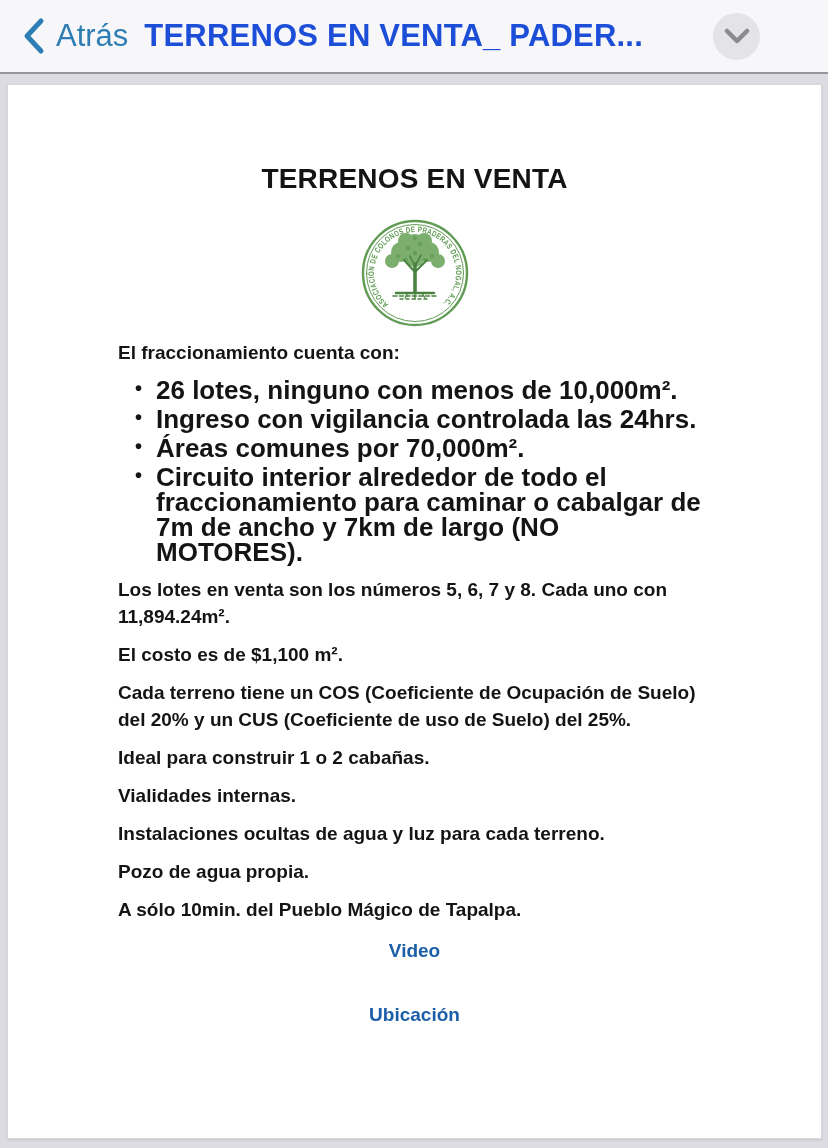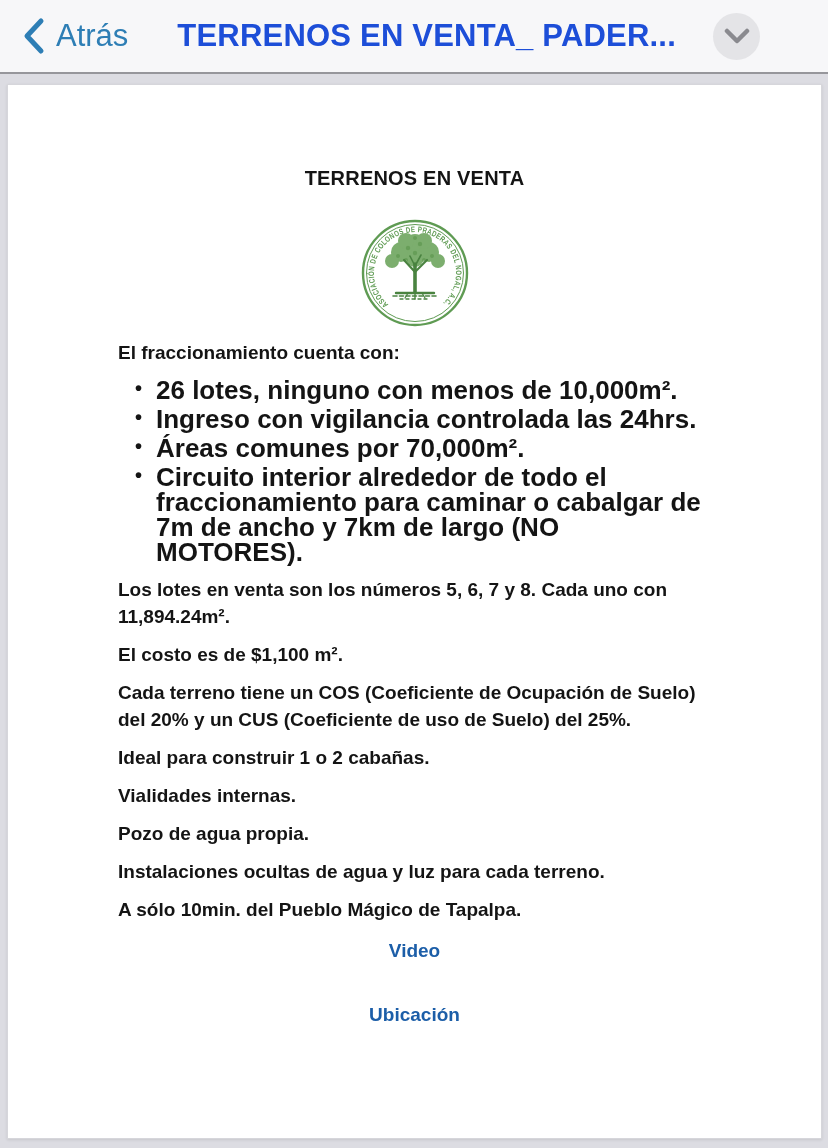--- a/index.html
+++ b/index.html
@@ -12,21 +12,20 @@
   }
 
   
   .navbar {
     position:absolute; top:0; left:0;
     width:828px; height:74px;
     background:#f7f7f9;
     border-bottom:2px solid #96969b;
     display:flex; align-items:center;
     padding:0 22px 0 22px;
-    gap:33px;
   }
   .back-button {
     display:flex; align-items:center;
     color:#2e7eb5;
     cursor:pointer;
     flex:0 0 auto;
   }
   .back-chevron { width:24px; height:38px; display:block; }
   .back-label { font-size:31px; font-weight:400; margin-left:10px; }
   .nav-title {
@@ -51,21 +50,21 @@
     position:absolute; top:84px; left:7px;
     width:815px; height:1055px;
     background:#ffffff;
     border:1px solid #d6d6db;
     box-shadow:0 1px 3px rgba(0,0,0,0.10);
     padding:80px 110px 0 110px;
     color:#141414;
   }
   .doc-heading {
     text-align:center;
-    font-size:20px; font-weight:700;
+    font-size:28px; font-weight:700;
     line-height:27px;
     letter-spacing:0.2px;
   }
   .logo { display:block; margin:26px auto 0 auto; }
 
   .doc-body p {
     font-size:19px; font-weight:700;
     line-height:27px;
     margin-top:11px;
   }
@@ -172,22 +171,22 @@
       <li>Ingreso con vigilancia controlada las 24hrs.</li>
       <li>Áreas comunes por 70,000m².</li>
       <li>Circuito interior alrededor de todo el fraccionamiento para caminar o cabalgar de 7m de ancho y 7km de largo (NO MOTORES).</li>
     </ul>
 
     <p>Los lotes en venta son los números 5, 6, 7 y 8. Cada uno con 11,894.24m².</p>
     <p>El costo es de $1,100 m².</p>
     <p>Cada terreno tiene un COS (Coeficiente de Ocupación de Suelo) del 20% y un CUS (Coeficiente de uso de Suelo) del 25%.</p>
     <p>Ideal para construir 1 o 2 cabañas.</p>
     <p>Vialidades internas.</p>
+    <p>Instalaciones ocultas de agua y luz para cada terreno.</p>
     <p>Pozo de agua propia.</p>
-    <p>Instalaciones ocultas de agua y luz para cada terreno.</p>
     <p>A sólo 10min. del Pueblo Mágico de Tapalpa.</p>
 
     <div class="doc-link-row">
       <a class="doc-link">Video</a>
     </div>
     <div class="doc-link-row spaced">
       <a class="doc-link">Ubicación</a>
     </div>
   </div>
 

